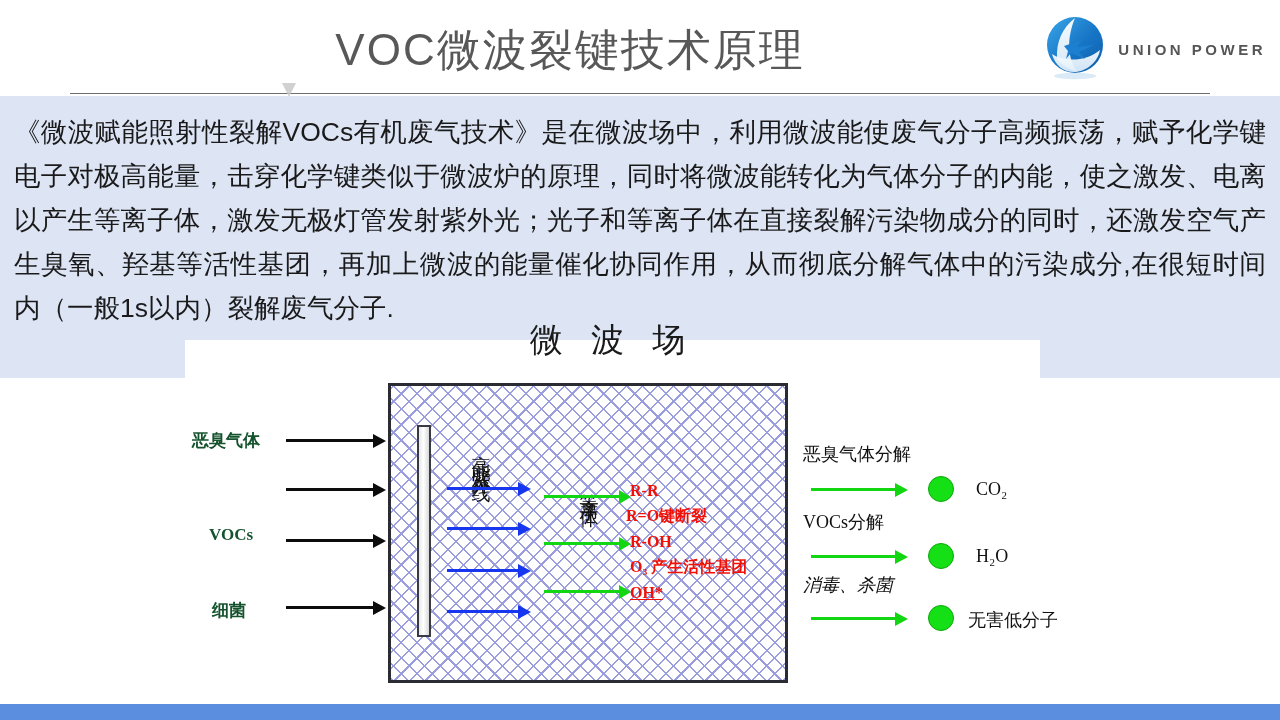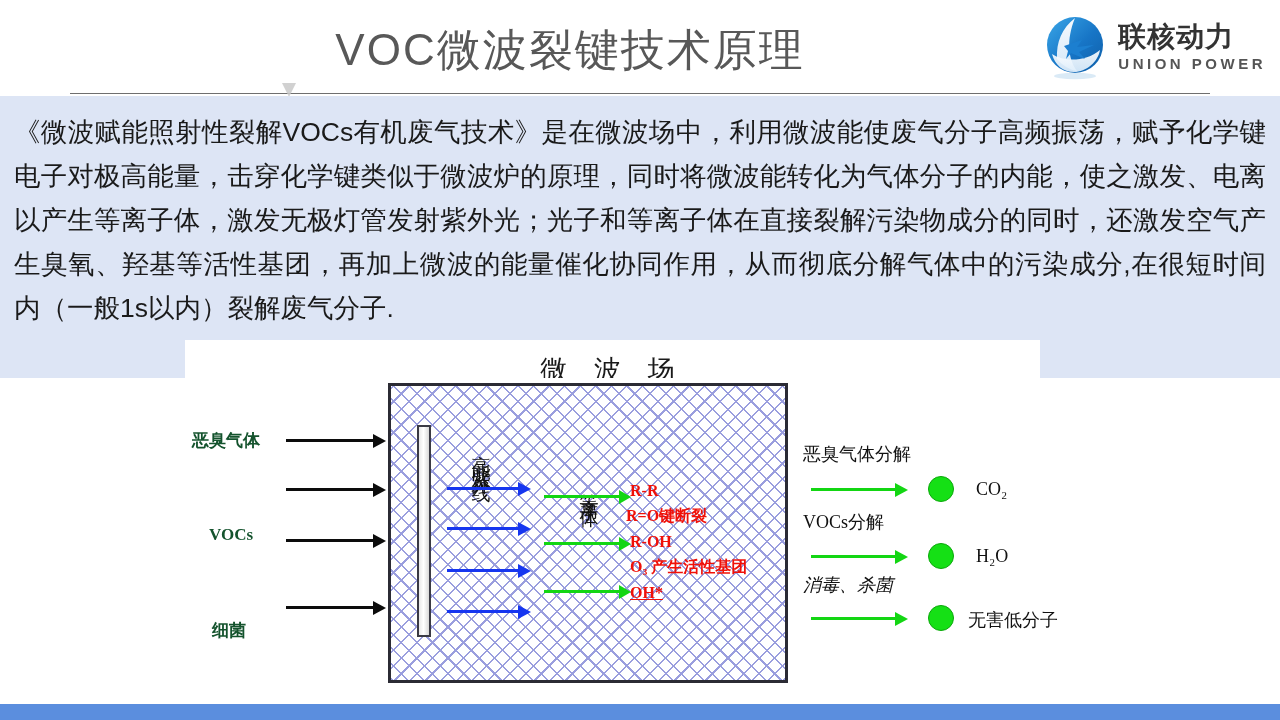--- a/index.html
+++ b/index.html
@@ -32,23 +32,23 @@
     position:absolute;left:0;top:96px;width:1280px;height:282px;
     background:#dde5f5;box-sizing:border-box;padding:14px 14px 0 14px;
   }
   #intro-text{
     font-size:26.5px;line-height:44px;color:#1a1a1a;text-align:justify;
     text-justify:inter-ideograph;text-indent:0;letter-spacing:0px;
   }
   
   #field-band{position:absolute;left:185px;top:340px;width:855px;height:38px;background:#ffffff;}
   #field-title{
-    position:absolute;left:185px;top:352px;width:855px;height:36px;
+    position:absolute;left:185px;top:322px;width:855px;height:36px;
     text-align:center;font-family:"Liberation Serif","DejaVu Serif",serif;
-    font-size:27px;line-height:36px;color:#1a1a1a;letter-spacing:10px;font-weight:400;
+    font-size:33px;line-height:36px;color:#1a1a1a;letter-spacing:10px;font-weight:400;
   }
   
   #diagram{position:absolute;left:0;top:378px;width:1280px;height:326px;background:#ffffff;}
   
   #chamber{
     position:absolute;left:388px;top:5px;width:400px;height:300px;
     border:3px solid #2b2b34;box-sizing:border-box;
     background-color:#ffffff;
     background-image:
       repeating-linear-gradient(45deg, #9a9ede 0 1.6px, transparent 1.6px 11px),
@@ -112,41 +112,40 @@
           </linearGradient>
         </defs>
         <circle cx="33" cy="31" r="28" fill="url(#gbl)"></circle>
         <path d="M33 4 C20 14 14 28 15 45 C21 52 28 56 35 57 C26 45 24 26 33 4 Z" fill="url(#gwh)" opacity="0.95"></path>
         <path d="M10 40 C22 48 44 48 58 36 C56 48 44 58 32 58 C21 58 13 51 10 40 Z" fill="url(#gwh)" opacity="0.92"></path>
         <path d="M22 32 L40 26 L35 33 L52 31 L37 38 L43 45 L29 39 L24 45 L26 37 Z" fill="#1c7fd0"></path>
         <ellipse cx="33" cy="62" rx="21" ry="3.2" fill="#bcd9ef" opacity="0.55"></ellipse>
       </svg>
     </div>
     <div id="logo-text">
-      <span id="logo-cn">联核动力</span>
       <span id="logo-en">UNION POWER</span>
     </div>
   </div>
 </div>
 
 <div id="intro">
   <div id="intro-text">《微波赋能照射性裂解VOCs有机废气技术》是在微波场中，利用微波能使废气分子高频振荡，赋予化学键电子对极高能量，击穿化学键类似于微波炉的原理，同时将微波能转化为气体分子的内能，使之激发、电离以产生等离子体，激发无极灯管发射紫外光；光子和等离子体在直接裂解污染物成分的同时，还激发空气产生臭氧、羟基等活性基团，再加上微波的能量催化协同作用，从而彻底分解气体中的污染成分,在很短时间内（一般1s以内）裂解废气分子.</div>
 </div>
 
 <div id="field-band"></div>
 <div id="field-title">微 波 场</div>
 
 <div id="diagram">
 
   <div id="chamber"></div>
   <div id="uv-lamp"></div>
 
   <span class="lbl red-label" style="left:192px;top:51px;">恶臭气体</span>
   <span class="lbl red-label" style="left:209px;top:147px;">VOCs</span>
-  <span class="lbl red-label" style="left:212px;top:221px;margin-top:20px;">细菌</span>
+  <span class="lbl red-label" style="left:212px;top:221px;">细菌</span>
 
   <div class="arrow a-black" style="left:286px;top:61px;width:100px;">
     <div class="shaft" style="width:88px;"></div>
       <div class="head" style="left:87px;"></div>
   </div>
   <div class="arrow a-black" style="left:286px;top:110px;width:100px;">
     <div class="shaft" style="width:88px;"></div>
       <div class="head" style="left:87px;"></div>
   </div>
   <div class="arrow a-black" style="left:286px;top:161px;width:100px;">

